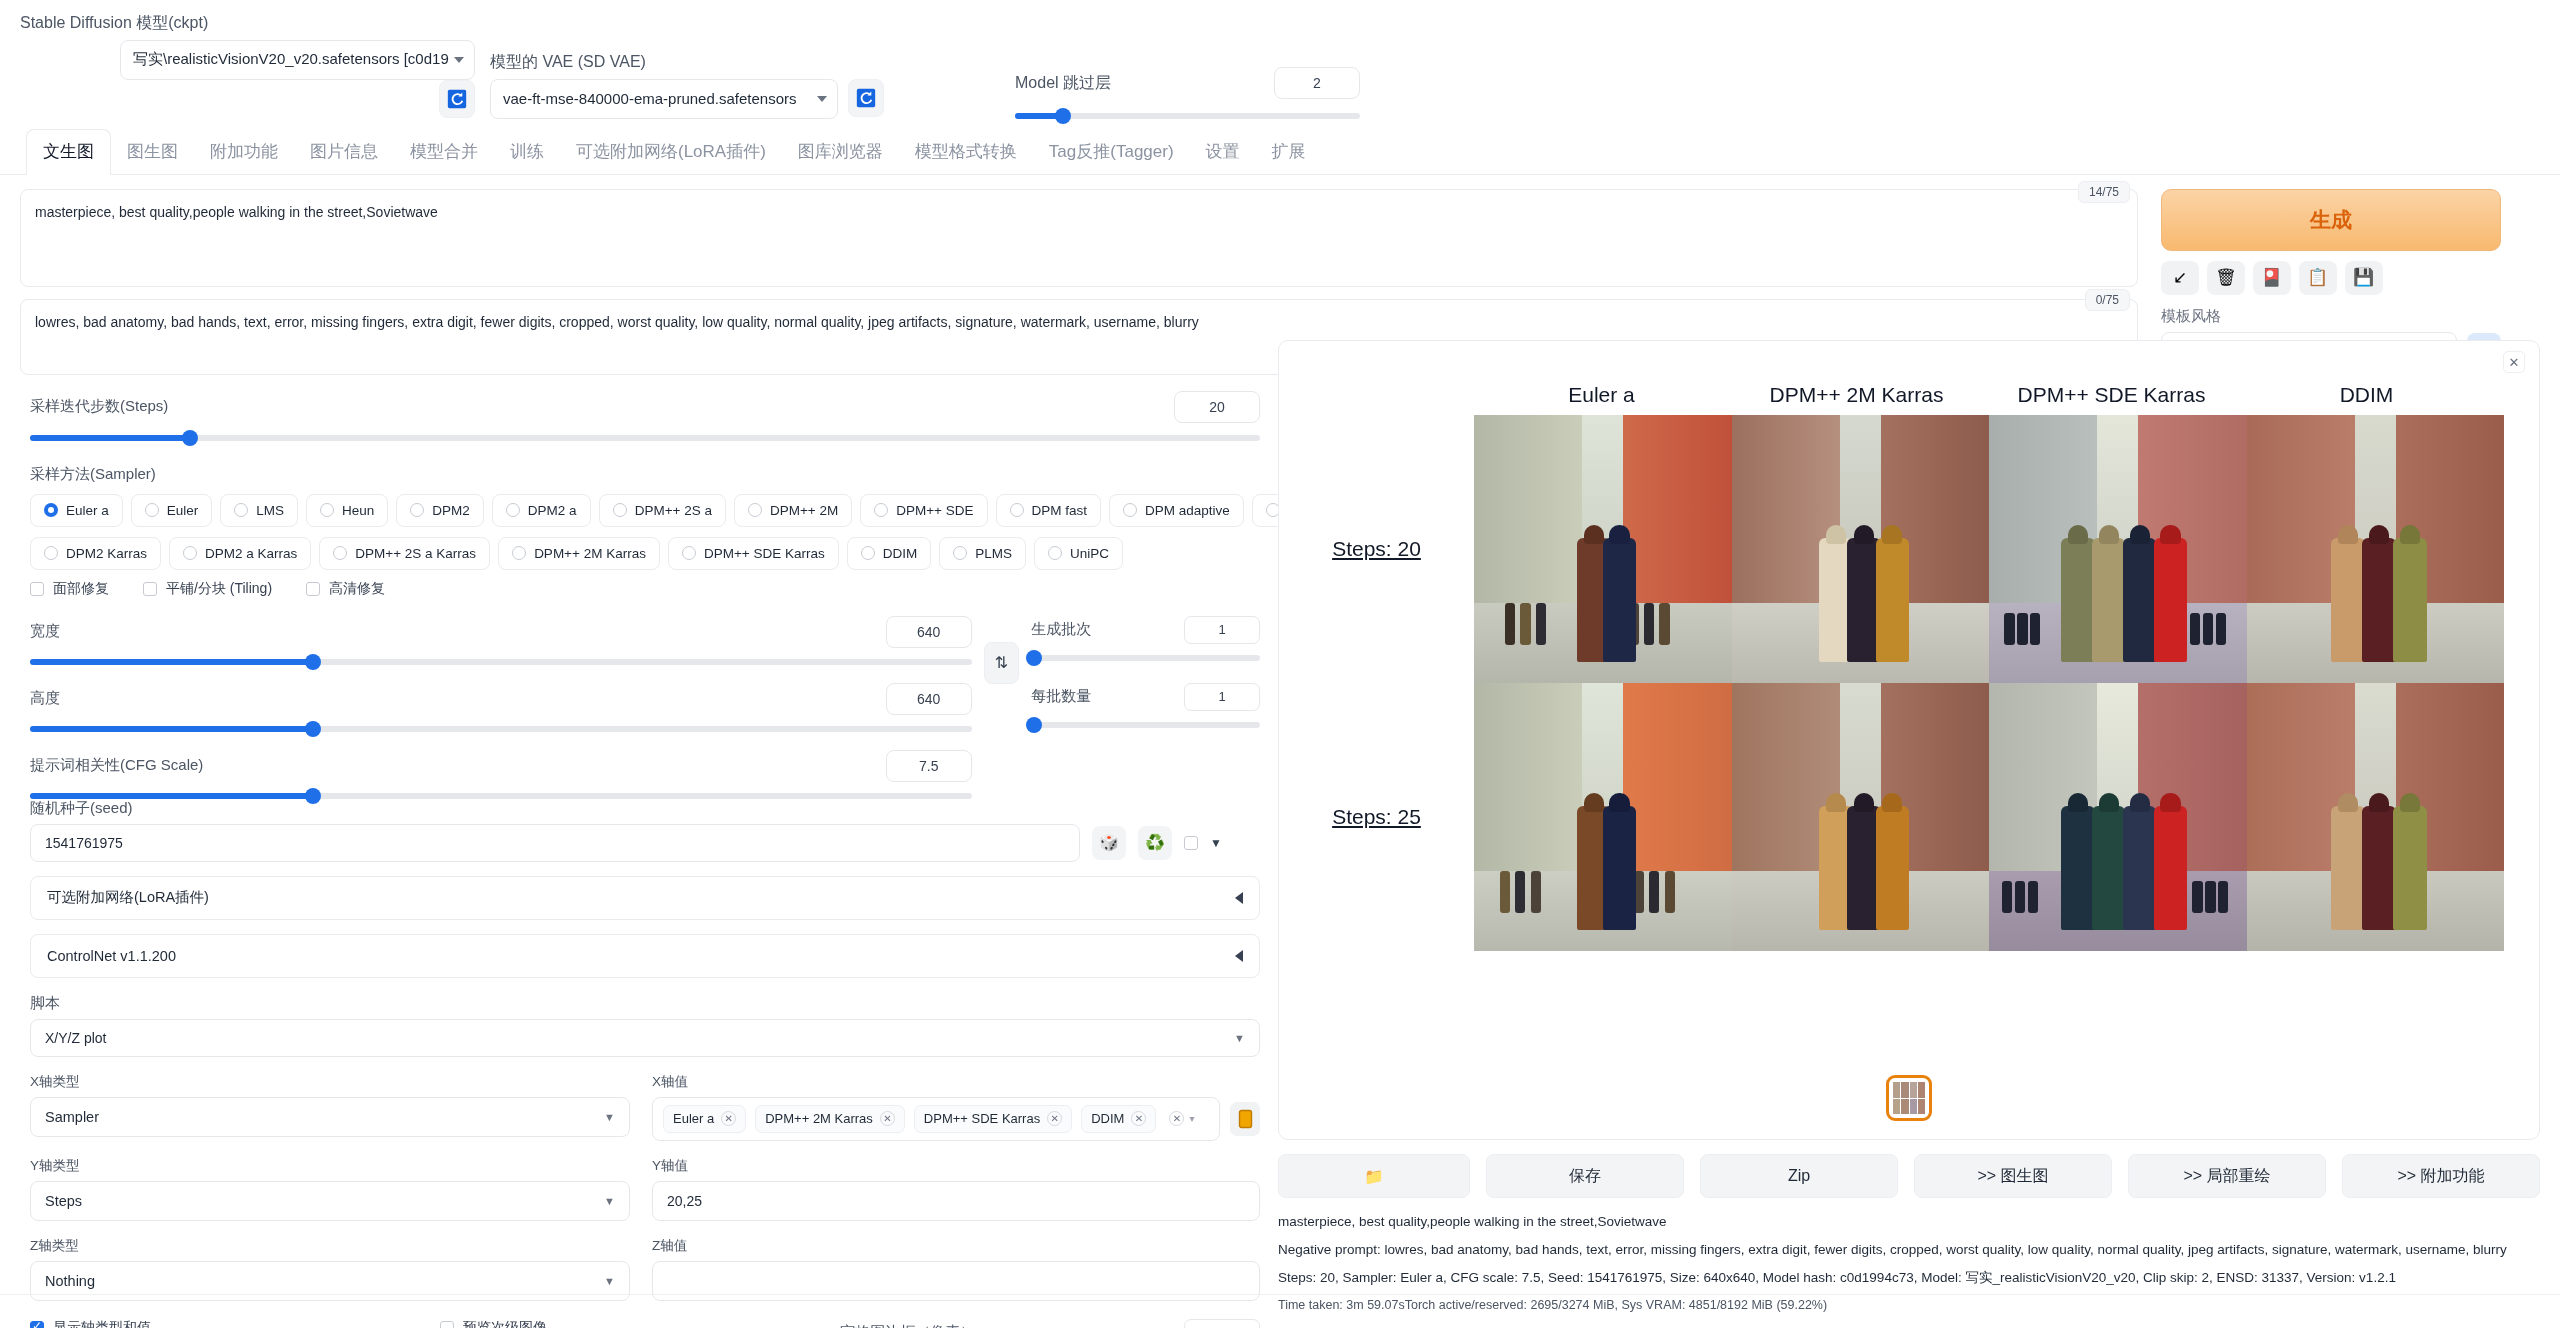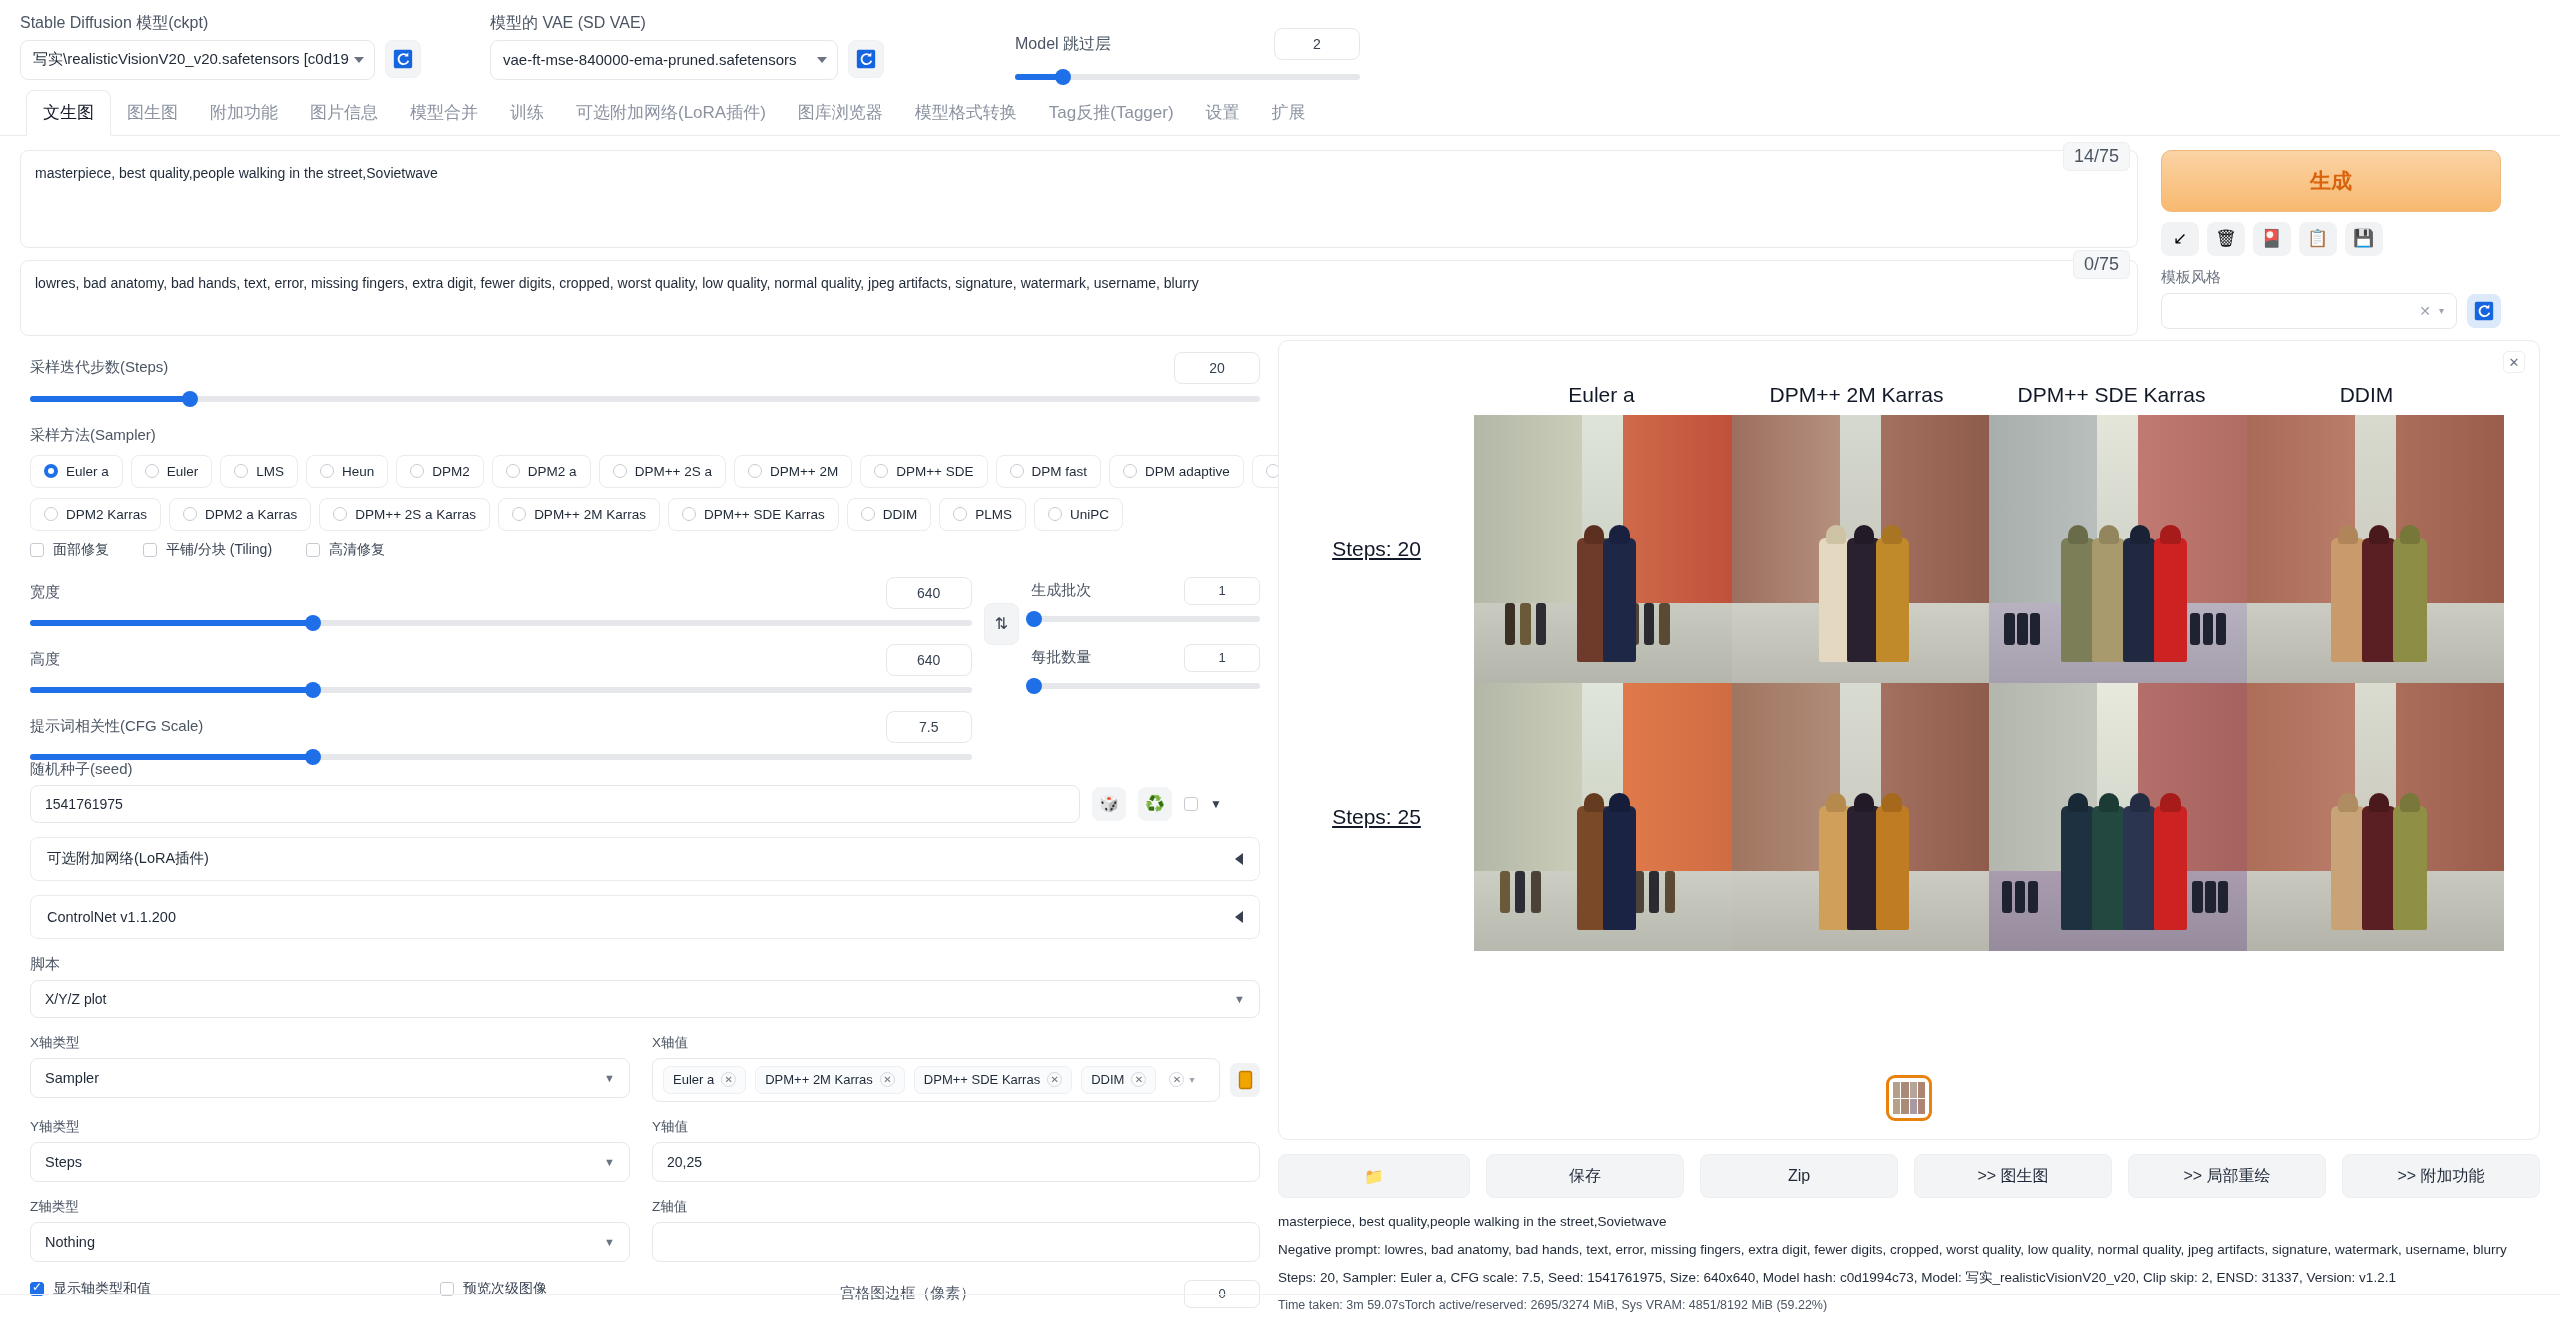--- a/index.html
+++ b/index.html
@@ -51,21 +51,21 @@
   .left-col { width: 2125px; }
   .prompt-col { width: 2118px; position:relative; }
   .ta {
     border:1px solid #e8eaed; border-radius:8px; background:#fff;
     font-size:14px; color:#1f2937; padding: 12px 14px; line-height:1.5;
   }
   .ta.pos { height: 98px; }
   .ta.neg { height: 76px; margin-top: 12px; }
   .token-badge {
     position:absolute; right: 8px; background:#f6f7f8; border:1px solid #eceef1; border-radius:6px;
-    font-size:18px; color:#4b5563; padding: 3px 10px;
+    font-size:12px; color:#4b5563; padding: 3px 10px;
   }
 
   
   .gen-col { width: 340px; }
   .gen-btn {
     height: 62px; border-radius: 10px; border:1px solid #f0b97c;
     background: linear-gradient(180deg,#fbd3a5 0%, #f8b96f 100%);
     display:flex;align-items:center;justify-content:center;
     color:#d9620a; font-size:21px; font-weight:700;
   }
@@ -184,21 +184,21 @@
 </style>
 </head>
 <body>
 
 <div class="page">
 
   <div class="topbar">
 
     <div class="field-block" style="width:455px;">
       <div class="field-label">Stable Diffusion 模型(ckpt)</div>
-      <div style="display:flex;align-items:center;">
+      <div style="display:flex;align-items:flex-end;flex-direction:column;">
         <div class="select-box" style="width:355px;">
           <span>写实\realisticVisionV20_v20.safetensors [c0d19</span>
           <span class="caret"></span>
         </div>
         <div class="refresh-btn">
           <svg class="refresh-glyph" viewBox="0 0 24 24">
             <rect x="1" y="1" width="22" height="22" rx="2" fill="#1565e0"></rect>
             <path d="M17 8a6 6 0 1 0 1.4 6" fill="none" stroke="#fff" stroke-width="2.2"></path>
             <path d="M18.4 4.3V9h-4.7z" fill="#fff"></path>
           </svg>

